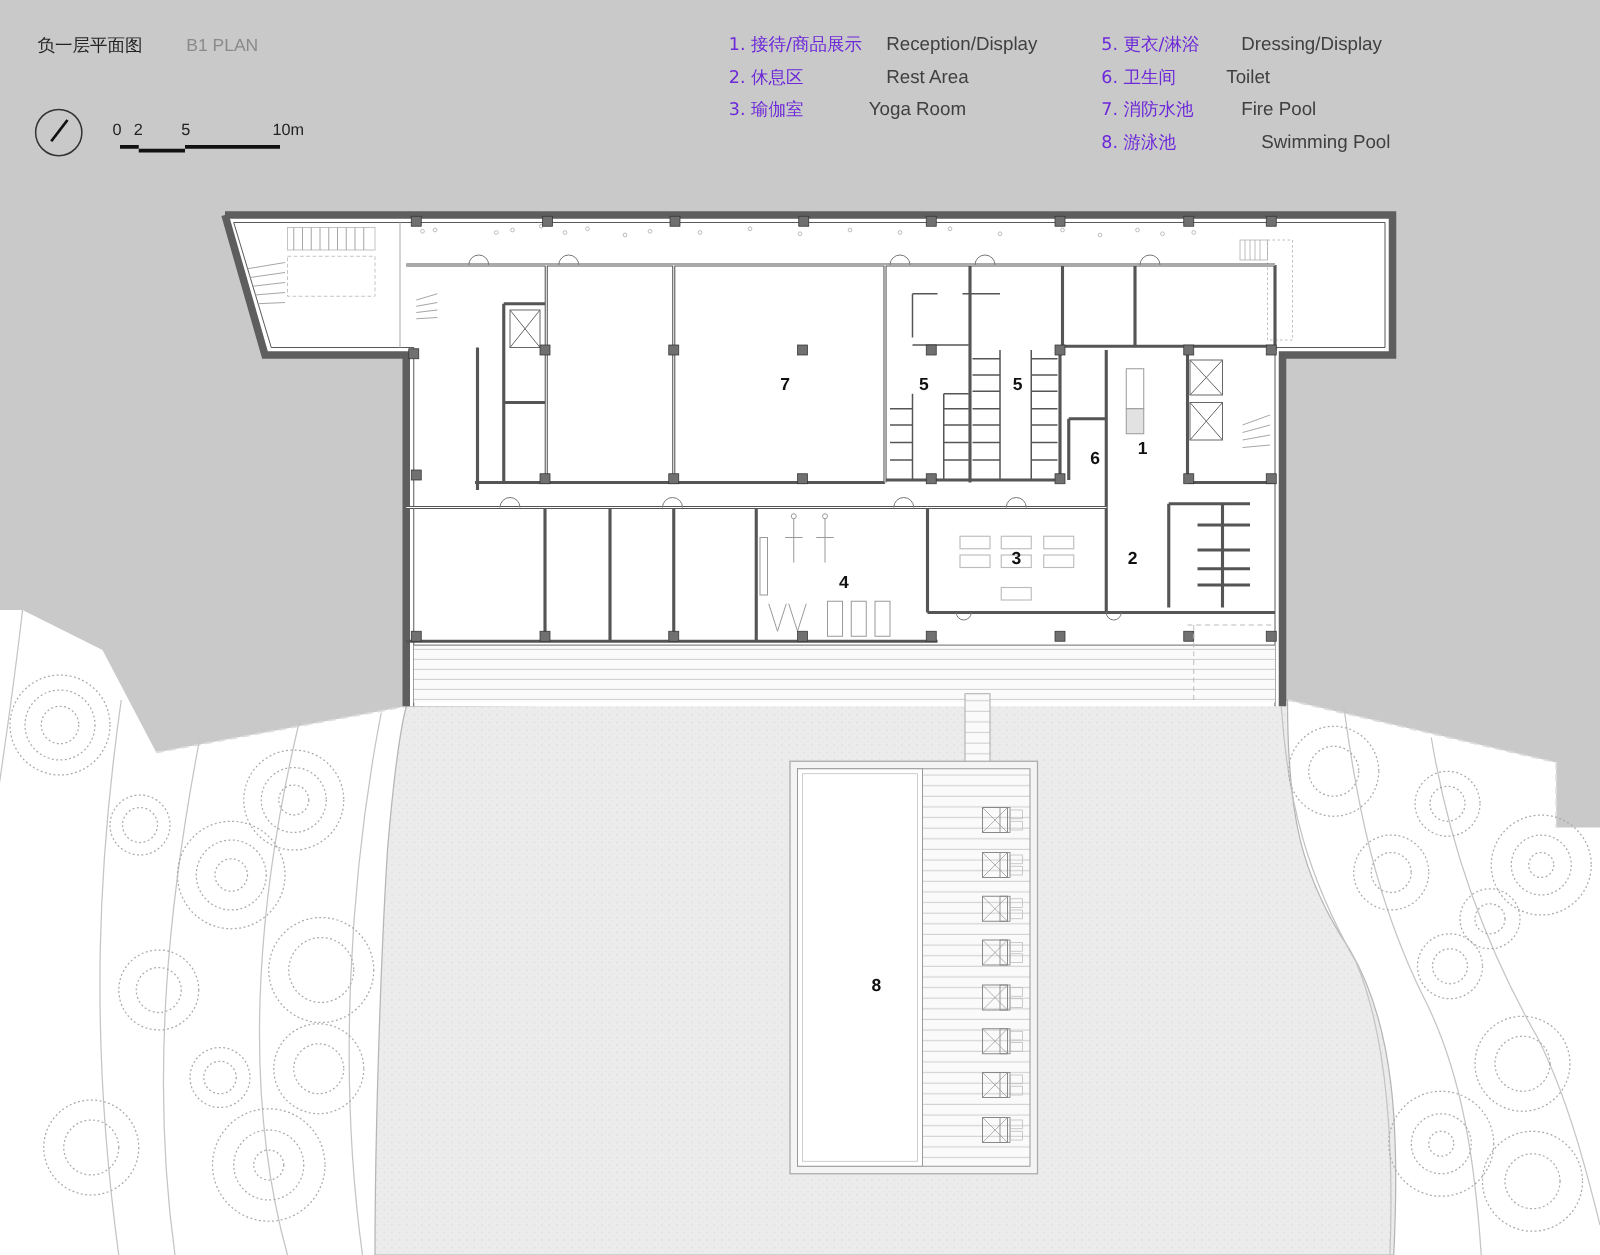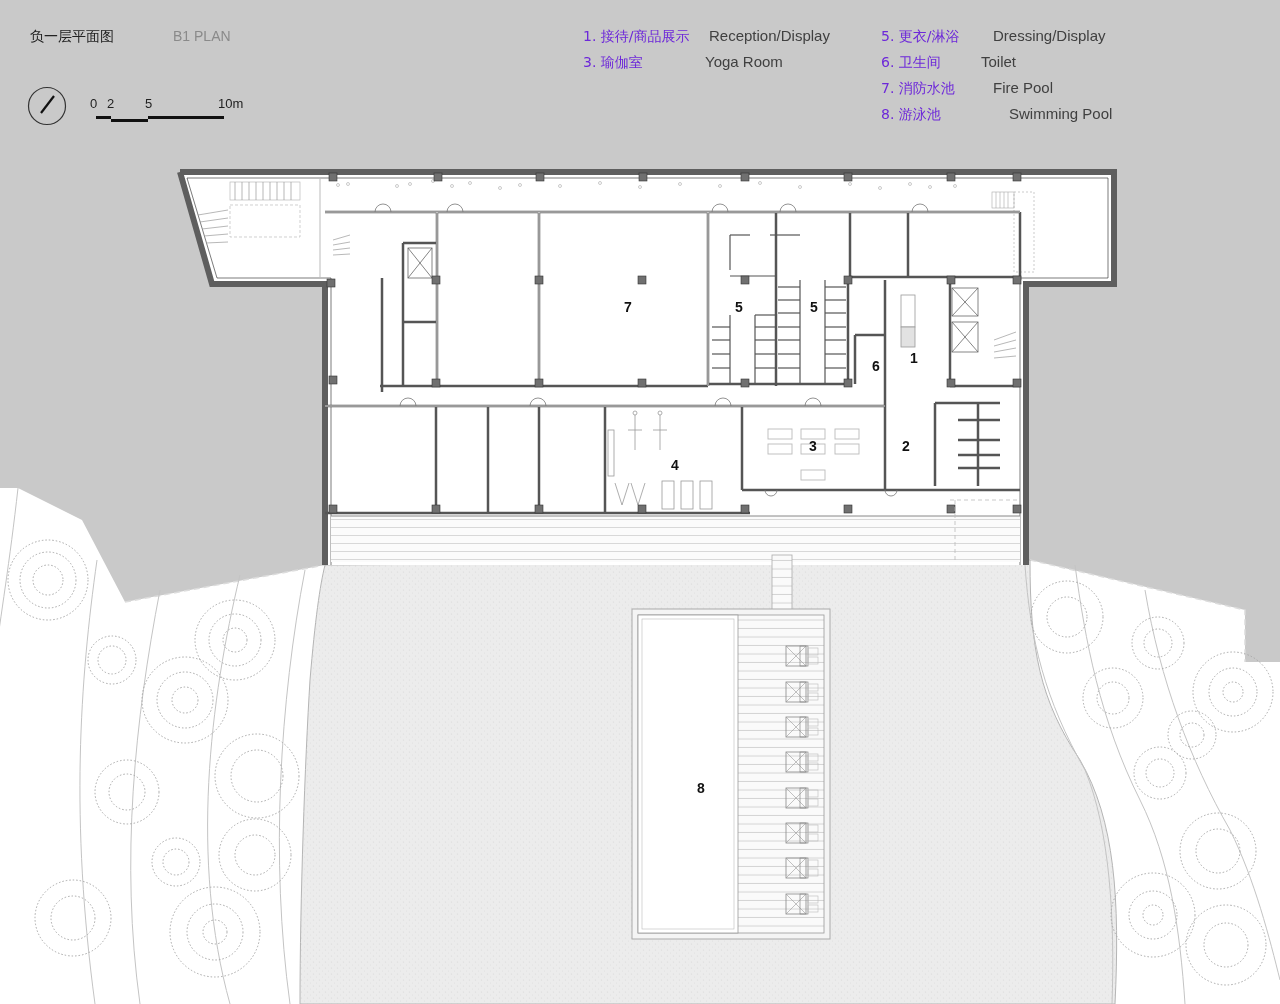--- a/index.html
+++ b/index.html
@@ -1,19 +1,19 @@
 <!DOCTYPE html>
 <html><head>
 <meta charset="utf-8">
 <style>
   html, body { margin: 0; padding: 0; }
   body { width: 1280px; height: 1004px; position: relative; overflow: hidden; background: #c9c9c9; font-family: "DejaVu Sans", sans-serif; }
   #stage { position: absolute; left: 0; top: 0; width: 1280px; height: 708px; }
   .title-cn { position: absolute; left: 30px; top: 28px; font-size: 14px; color: #222; }
-  .title-en { position: absolute; left: 149px; top: 28px; font-size: 14px; color: #8a8a8a; font-family: "Liberation Sans", sans-serif; margin-left: 24px; }
+  .title-en { position: absolute; left: 149px; top: 28px; font-size: 14px; color: #8a8a8a; font-family: "Liberation Sans", sans-serif; }
   .scale-lbl { position: absolute; top: 96px; font-size: 13px; color: #222; font-family: "Liberation Sans", sans-serif; }
   .legend { position: absolute; font-size: 14px; line-height: 26px; }
   .legend .row { position: relative; height: 26px; white-space: nowrap; }
   .legend .cn { position: absolute; left: 0; color: #6d28d9; }
   .legend .en { position: absolute; color: #404040; font-family: "Liberation Sans", sans-serif; font-size: 15px; }
   .room-num { position: absolute; font-size: 14px; font-weight: bold; color: #111; font-family: "Liberation Sans", sans-serif; transform: translate(-50%, -50%); }
 </style>
 </head>
 <body>
 
@@ -36,22 +36,26 @@
     <rect x="17" y="5" width="37" height="3" fill="#111"></rect>
     <rect x="54" y="2" width="76" height="3" fill="#111"></rect>
   </svg>
 
   <div class="legend" style="left:583px;top:23px;width:290px">
     <div class="row">
       <span class="cn"><span>1.</span> <span>接待/商品展示</span></span>
       <span class="en" style="left:126px">Reception/Display</span>
     </div>
     <div class="row">
+      <span class="cn"><span>2.</span> <span>休息区</span></span>
+      <span class="en" style="left:126px">Rest Area</span>
+    </div>
+    <div class="row">
       <span class="cn"><span>3.</span> <span>瑜伽室</span></span>
-      <span class="en" style="left:122px">Yoga Room</span>
+      <span class="en" style="left:112px">Yoga Room</span>
     </div>
   </div>
   <div class="legend" style="left:881px;top:23px;width:260px">
     <div class="row">
       <span class="cn"><span>5.</span> <span>更衣/淋浴</span></span>
       <span class="en" style="left:112px">Dressing/Display</span>
     </div>
     <div class="row">
       <span class="cn"><span>6.</span> <span>卫生间</span></span>
       <span class="en" style="left:100px">Toilet</span>

